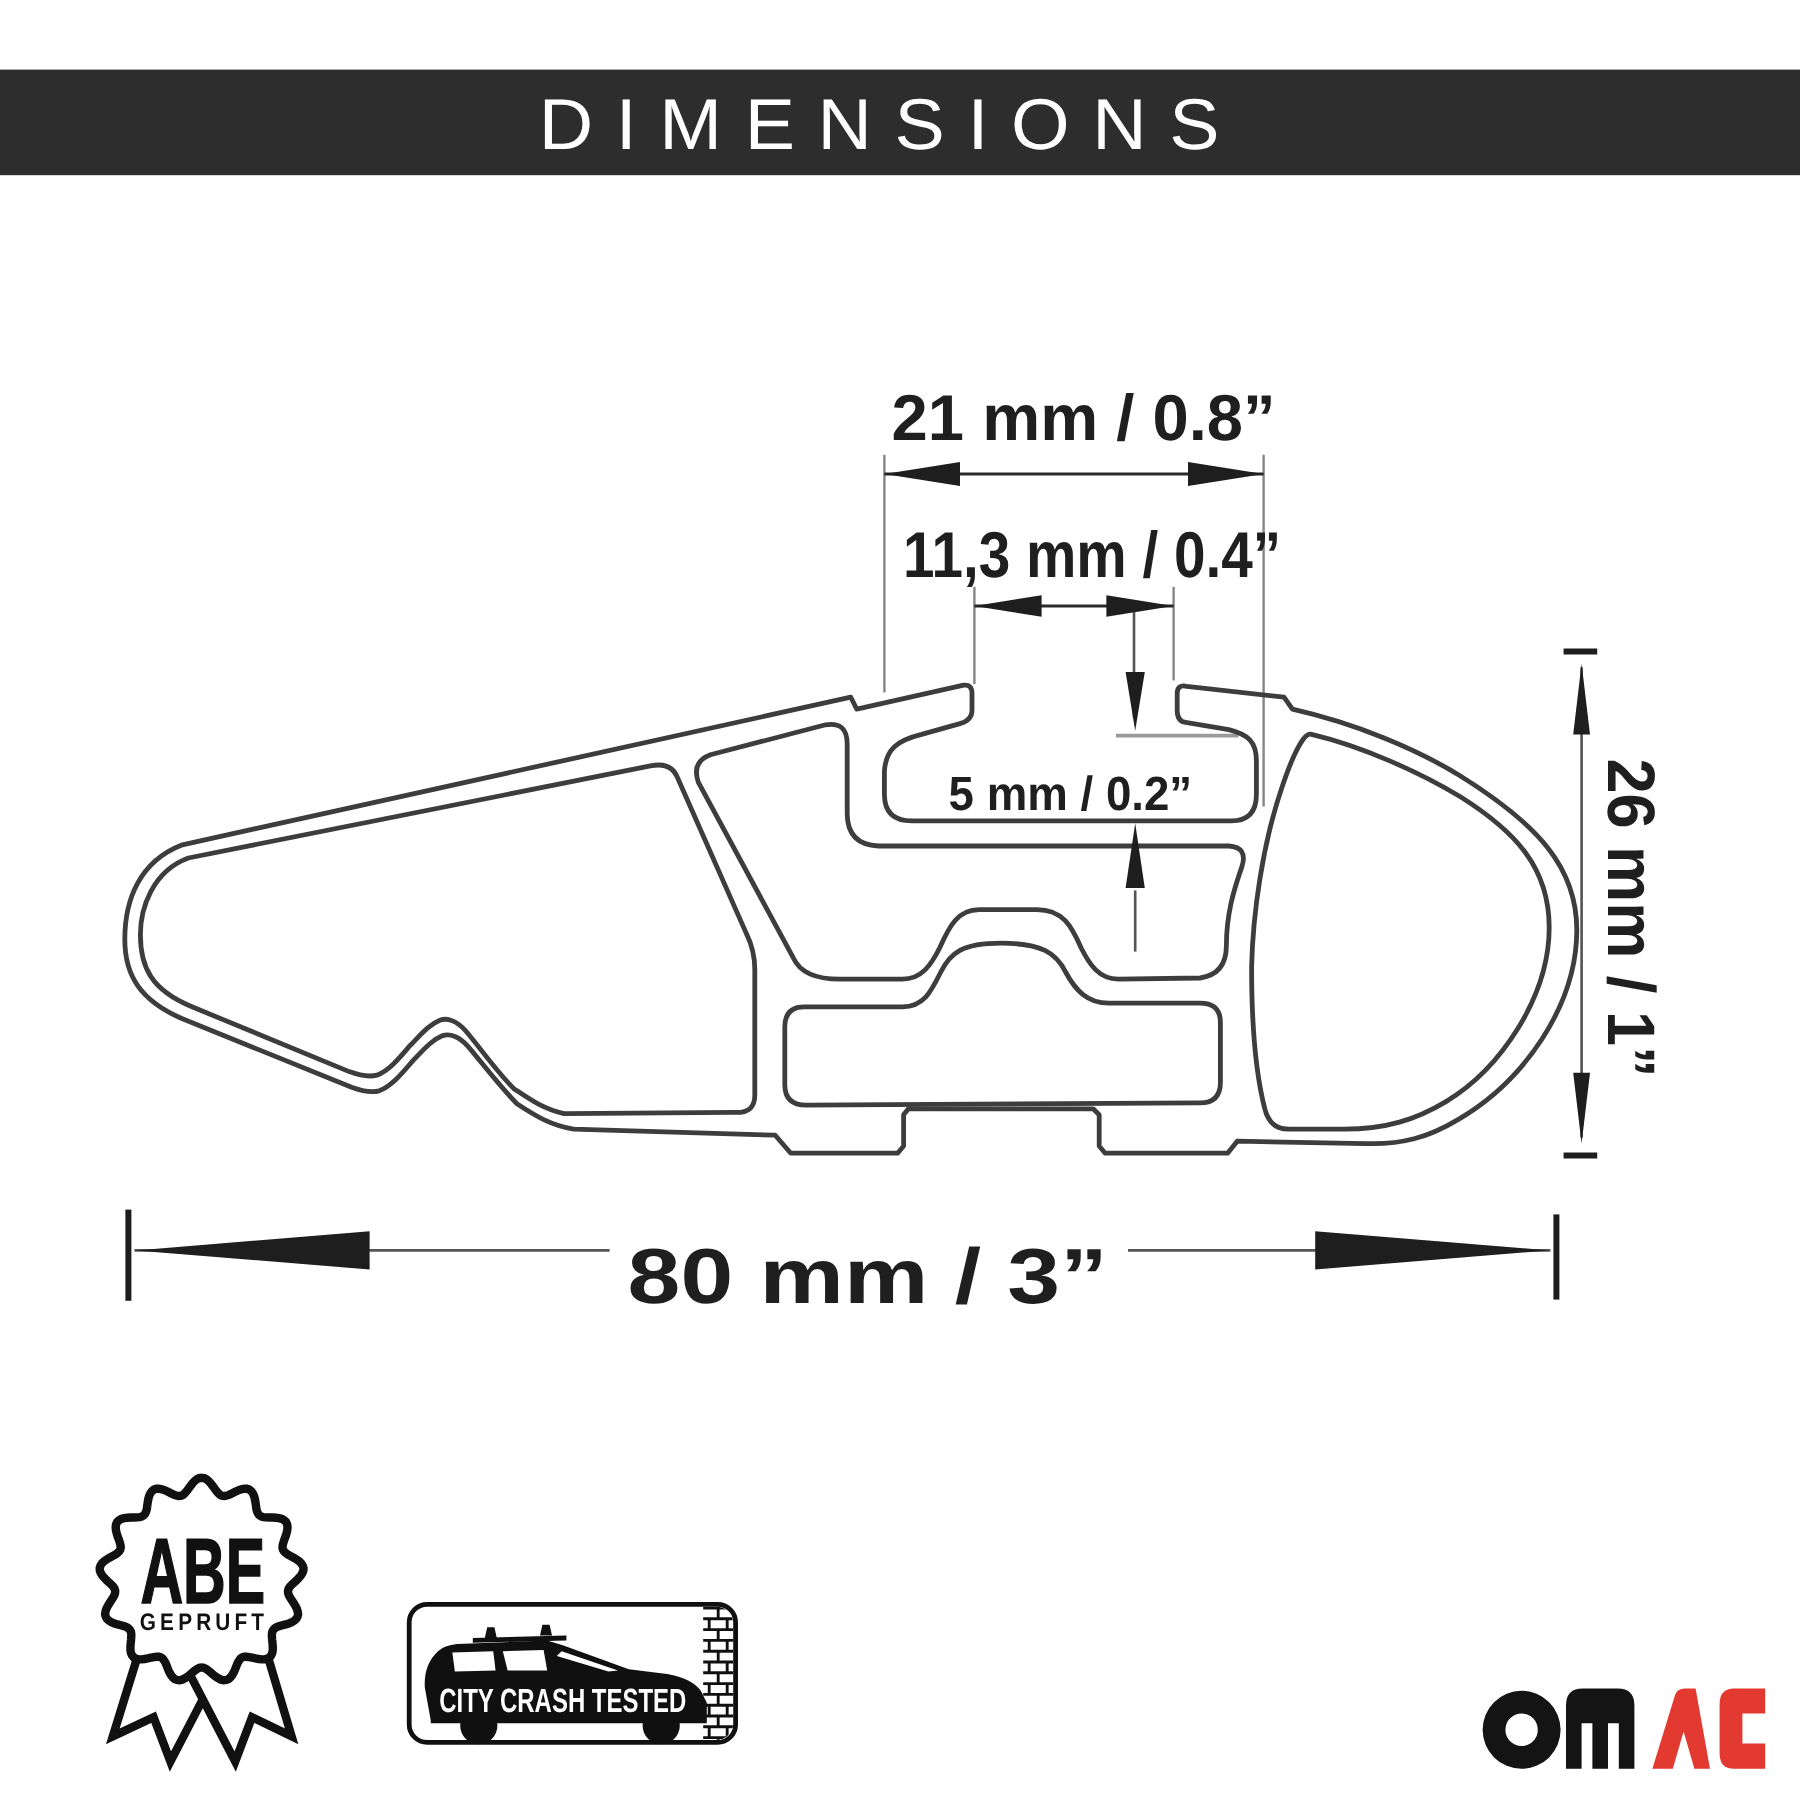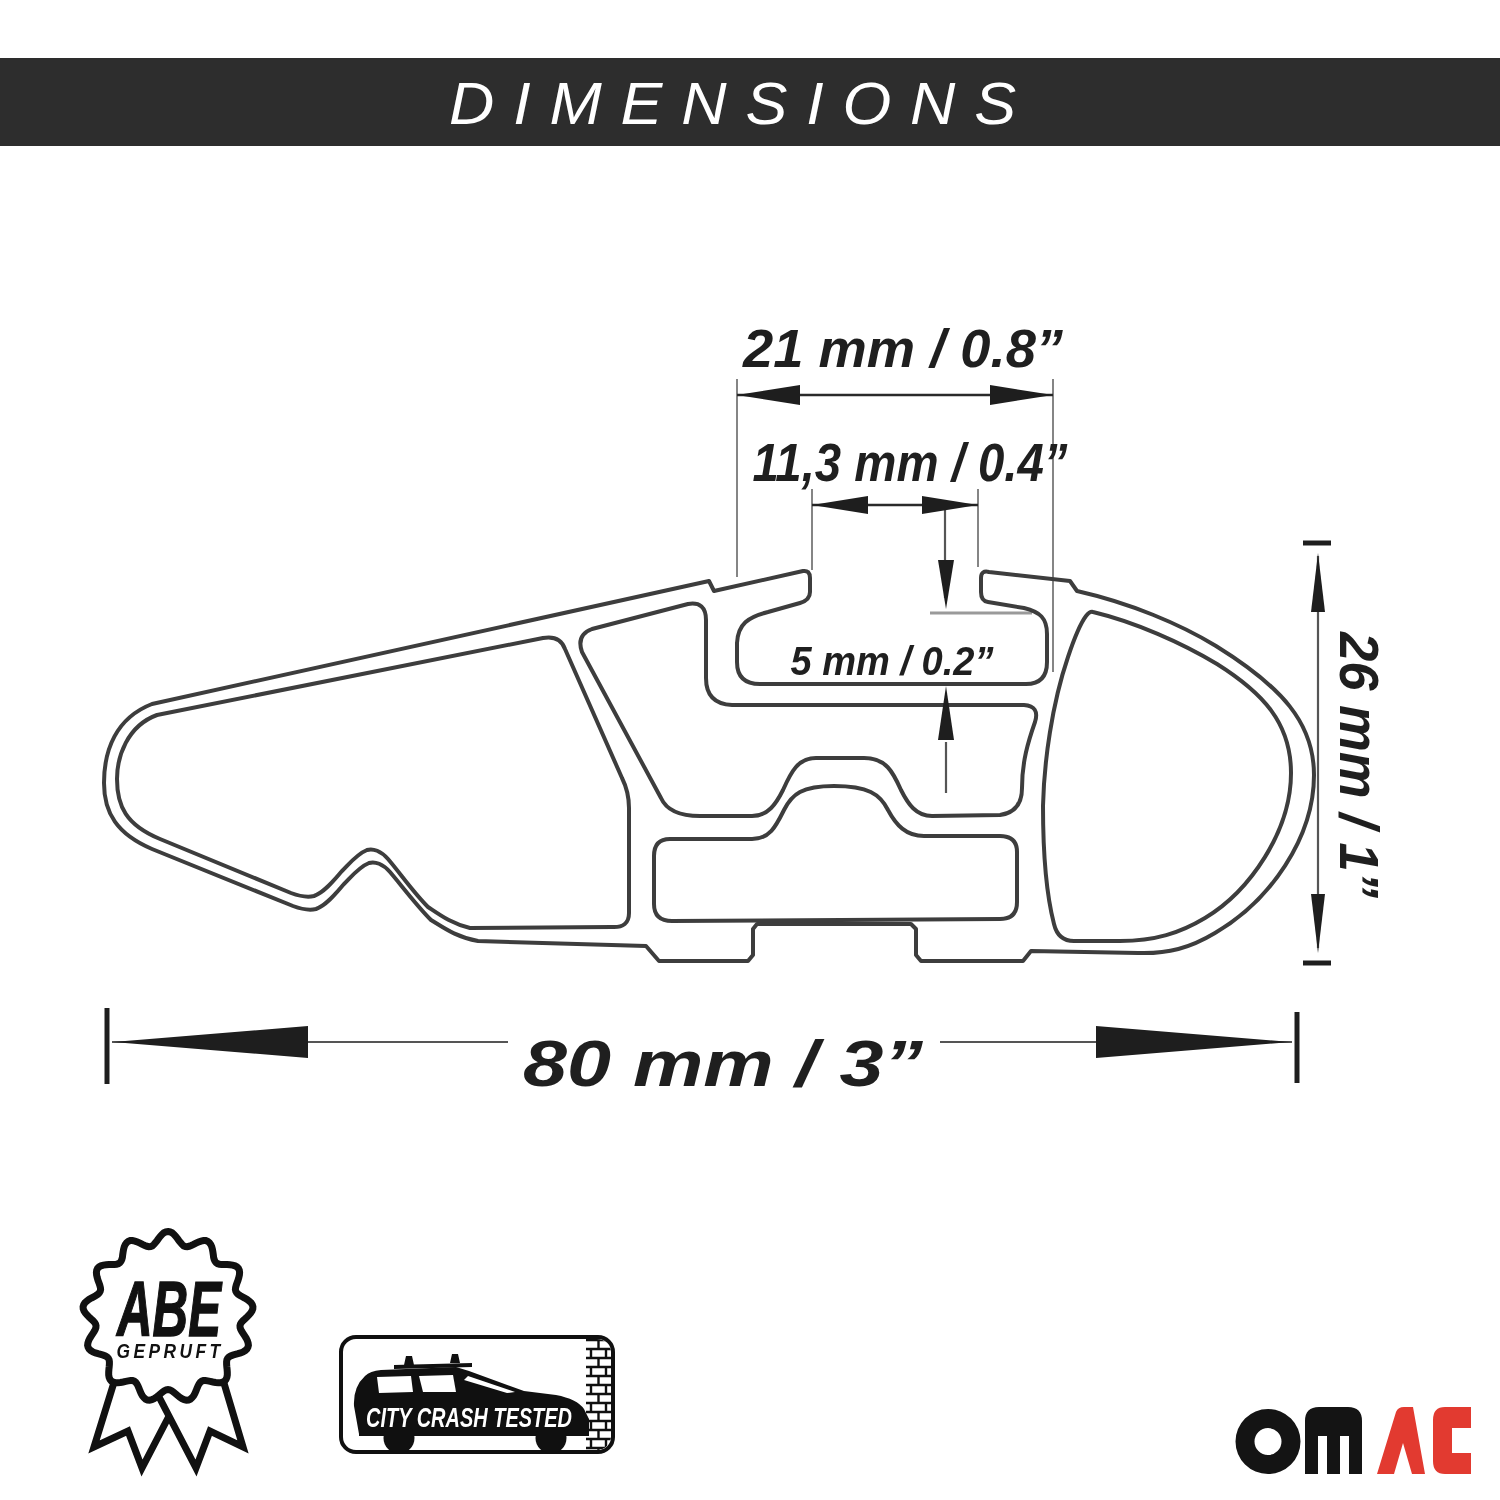--- a/index.html
+++ b/index.html
@@ -1,17 +1,17 @@
 <!DOCTYPE html>
 <html><head>
 <meta charset="utf-8">
 <style>
   html,body{margin:0;padding:0;background:#ffffff;}
   #page{position:relative;width:1500px;height:1500px;background:#ffffff;overflow:hidden;
-        font-family:"Liberation Sans", sans-serif;font-style:italic;}
+        font-family:"Liberation Sans", sans-serif;}
   svg{position:absolute;top:0;left:0;}
 </style>
 </head>
 <body>
 <div id="page">
 <svg width="1500" height="1500" viewBox="0 0 1500 1500" xmlns="http://www.w3.org/2000/svg" font-family="Liberation Sans, sans-serif">
 
   <rect x="0" y="0" width="1500" height="1500" fill="#ffffff"></rect>
 
   <rect x="0" y="58" width="1500" height="88" fill="#2d2d2d"></rect>

